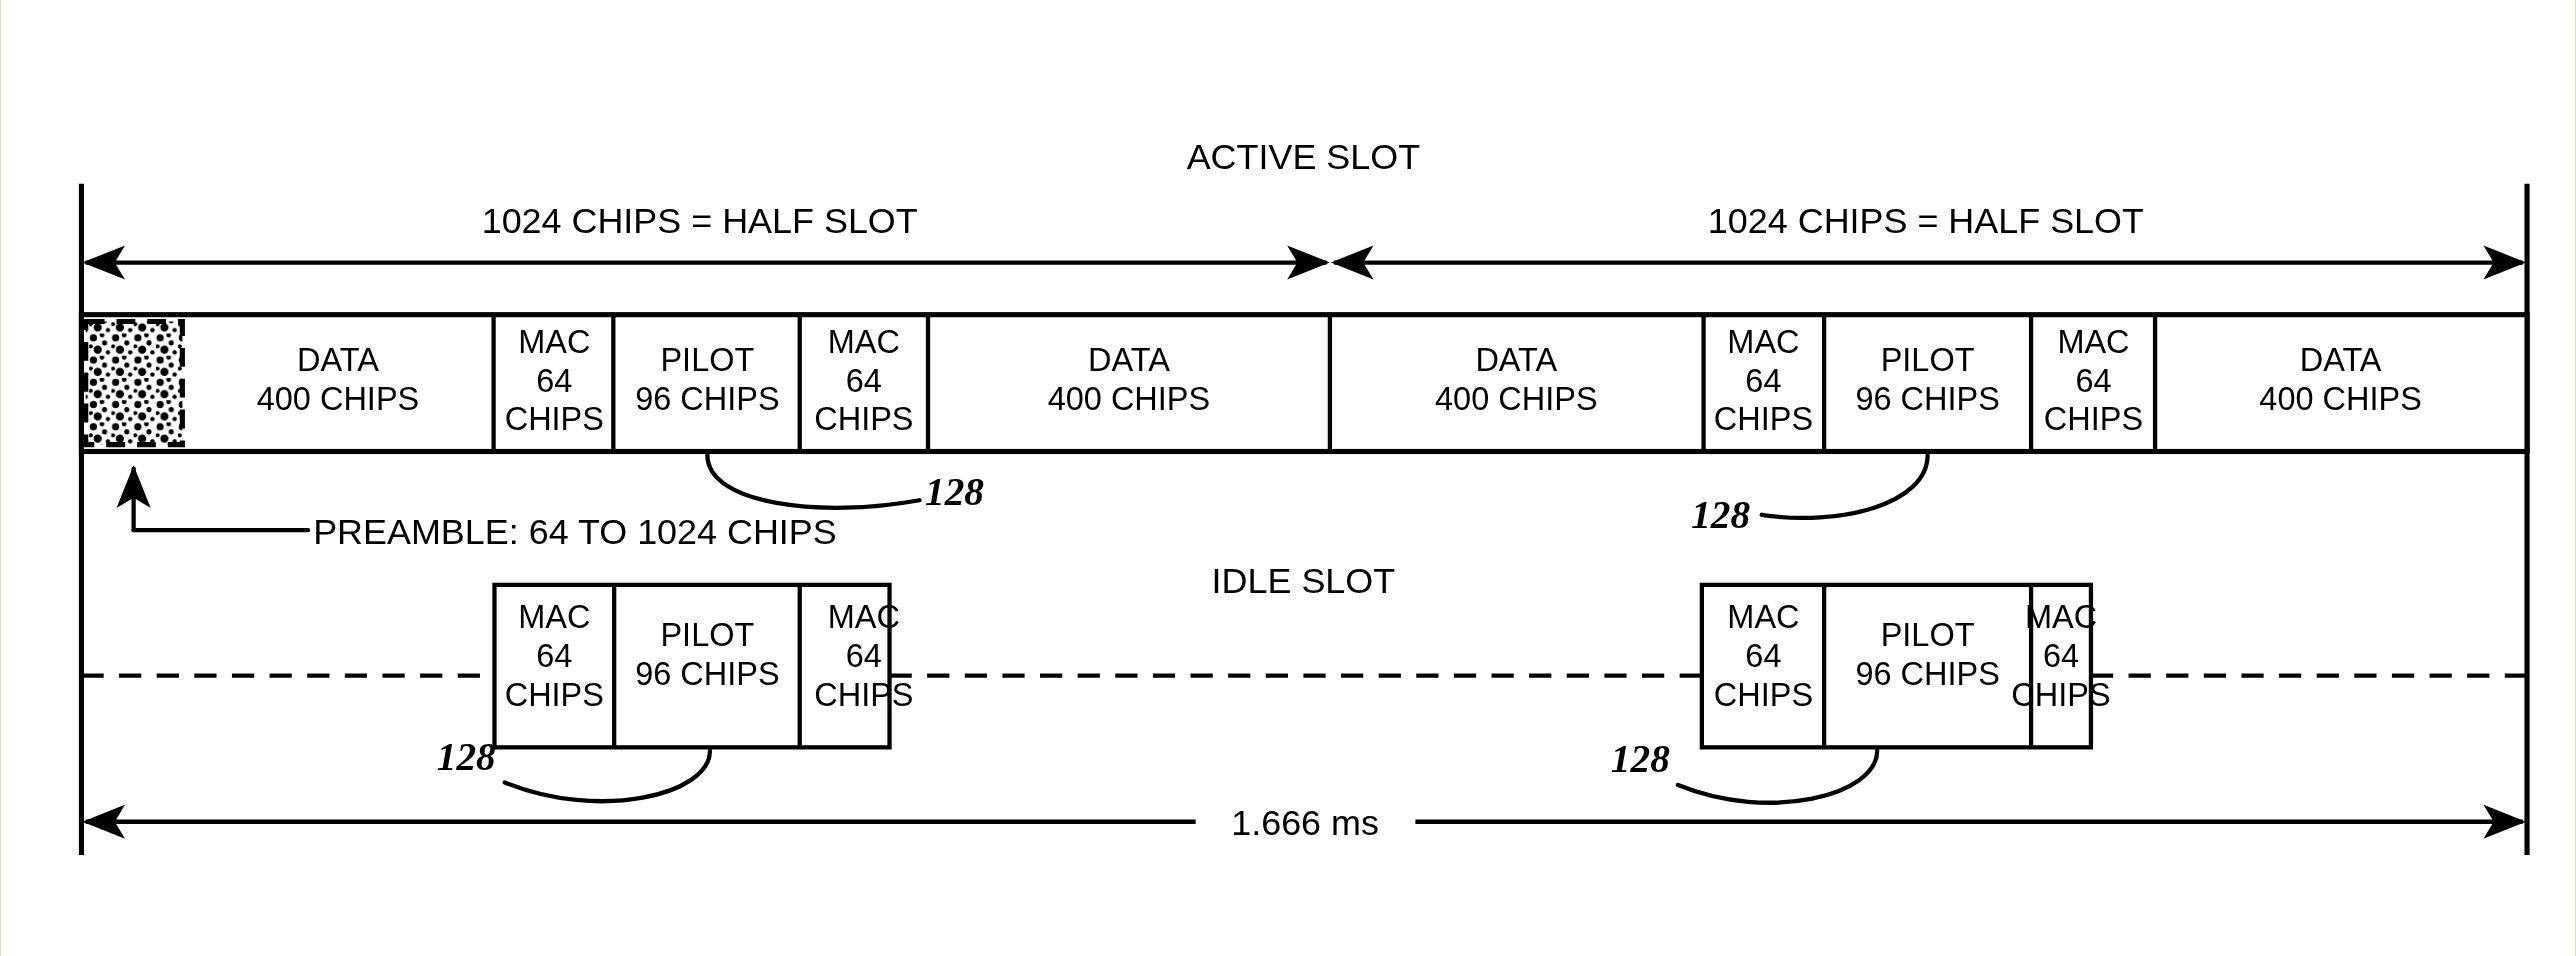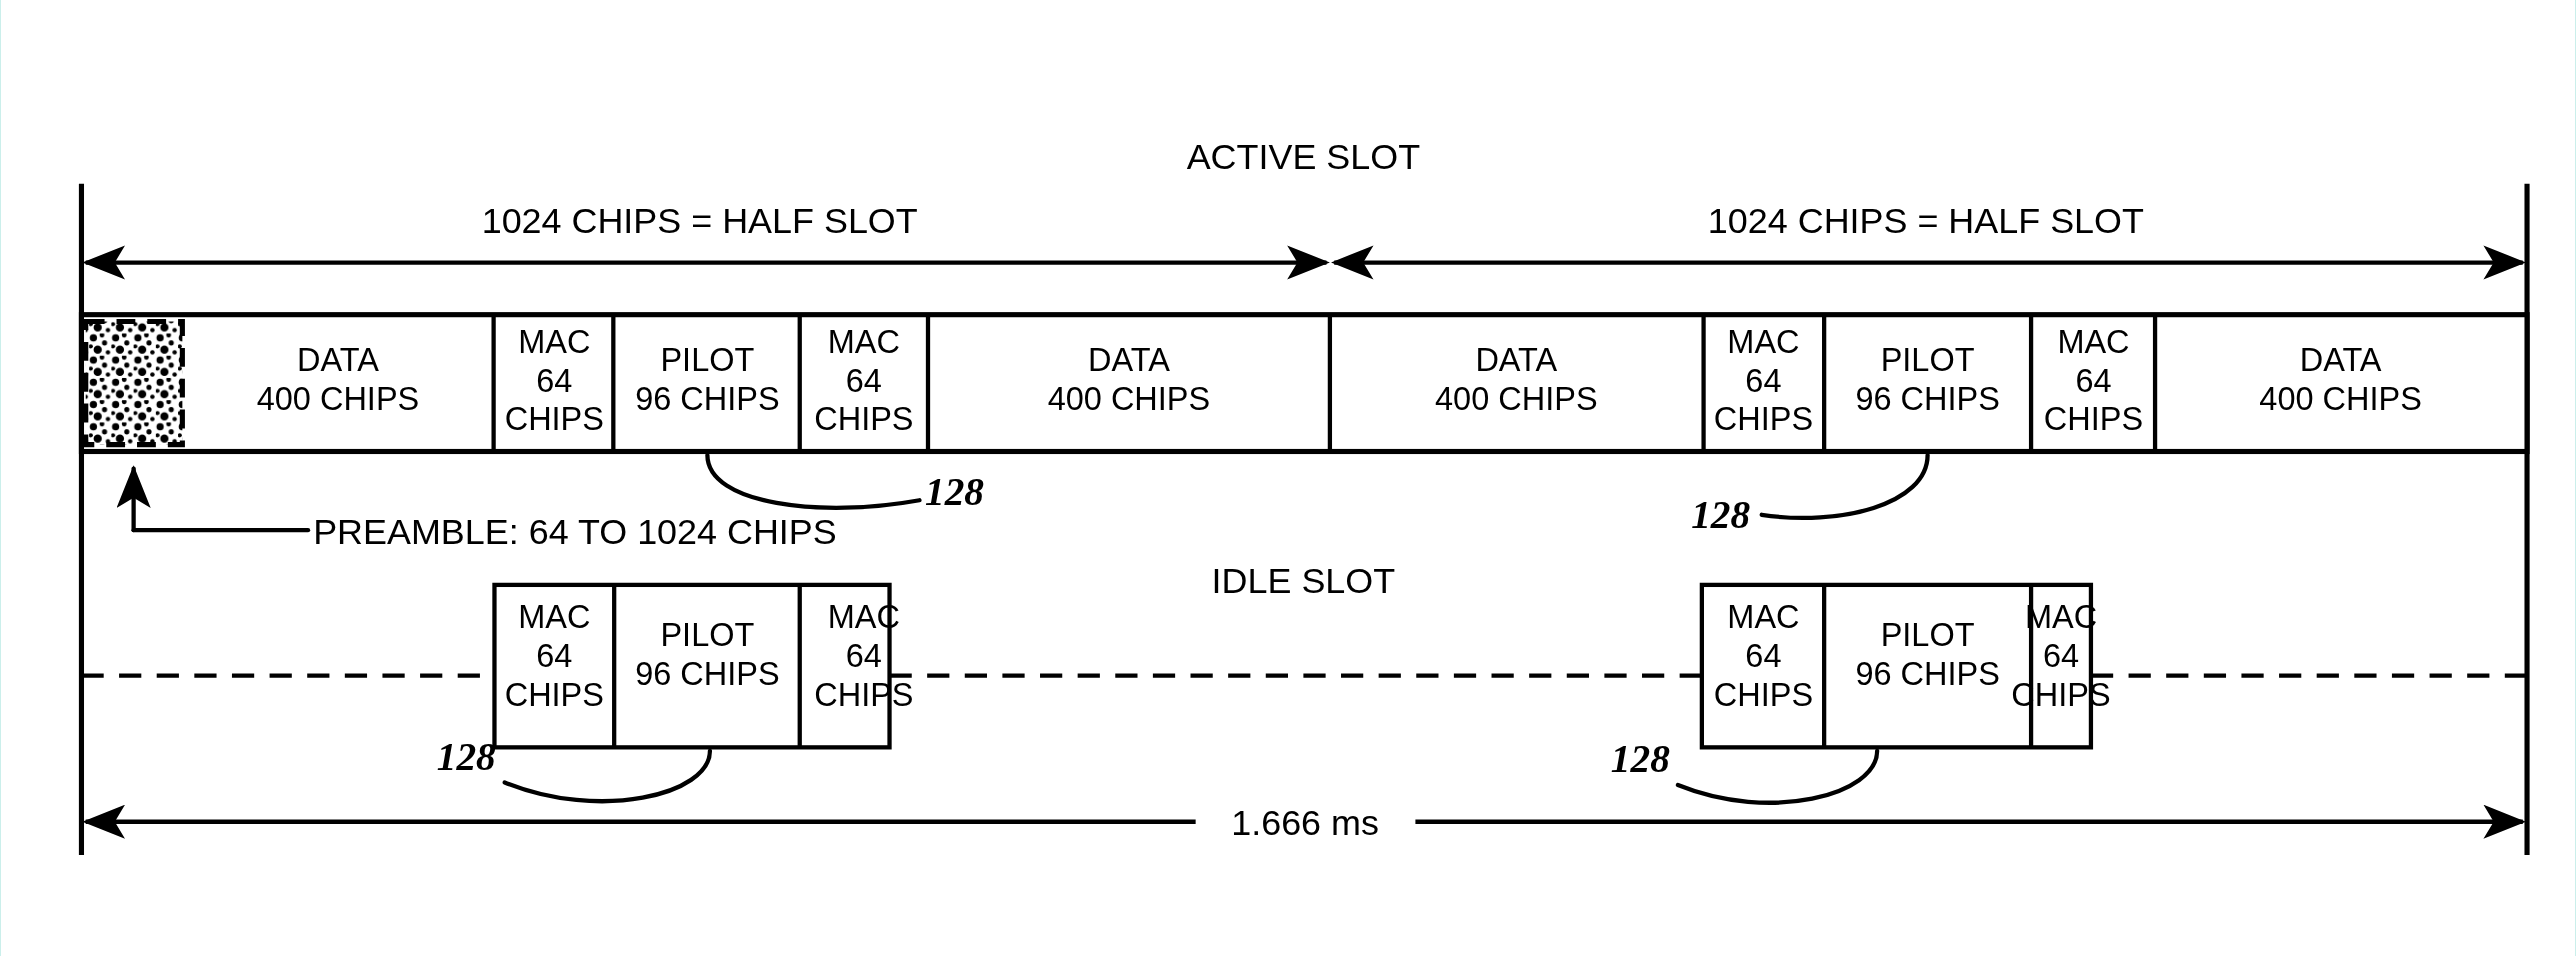--- a/index.html
+++ b/index.html
@@ -10,21 +10,21 @@
   body {
     width: 2576px;
     height: 956px;
     overflow: hidden;
     font-family: "Liberation Sans", sans-serif;
   }
   #figure-root {
     position: relative;
     width: 2576px;
     height: 956px;
-    background: #14b8a6;
+    background: #c2410c;
   }
   svg#diagram {
     display: block;
     width: 2576px;
     height: 956px;
   }
   .lbl {
     font-family: "Liberation Sans", sans-serif;
     fill: #000000;
     font-size: 38px;

